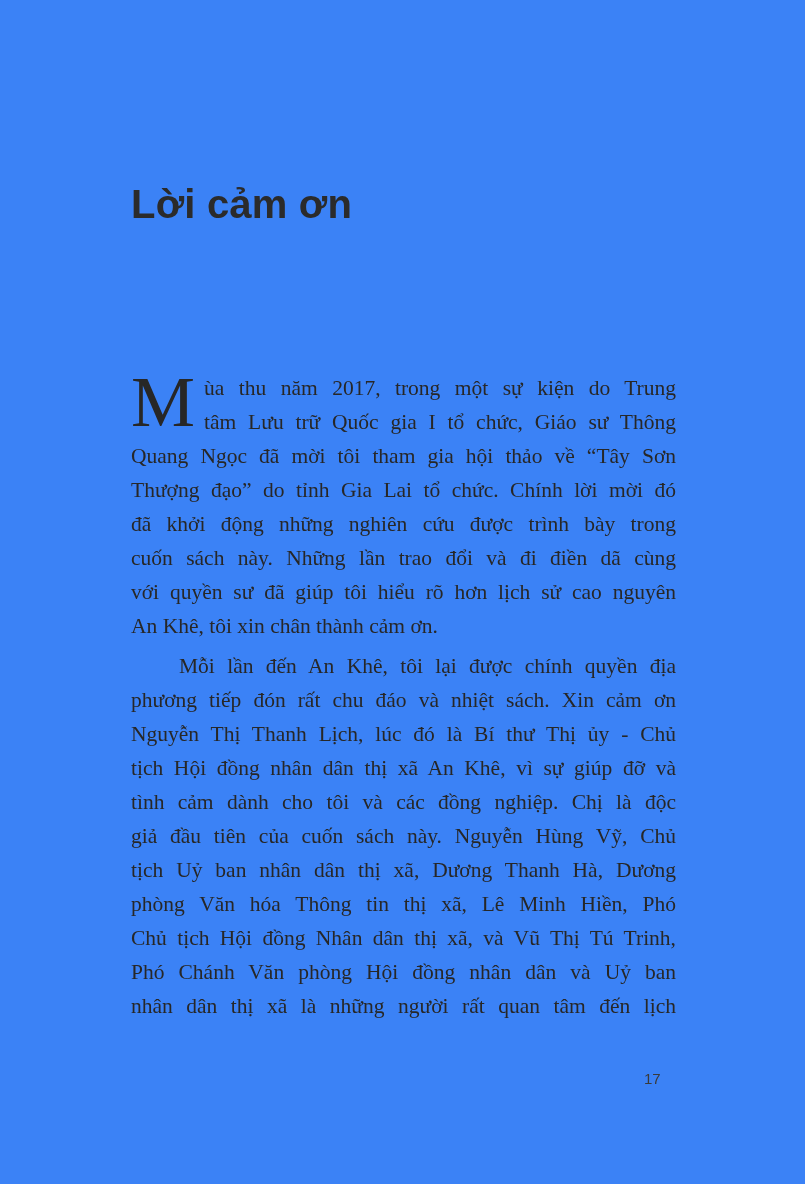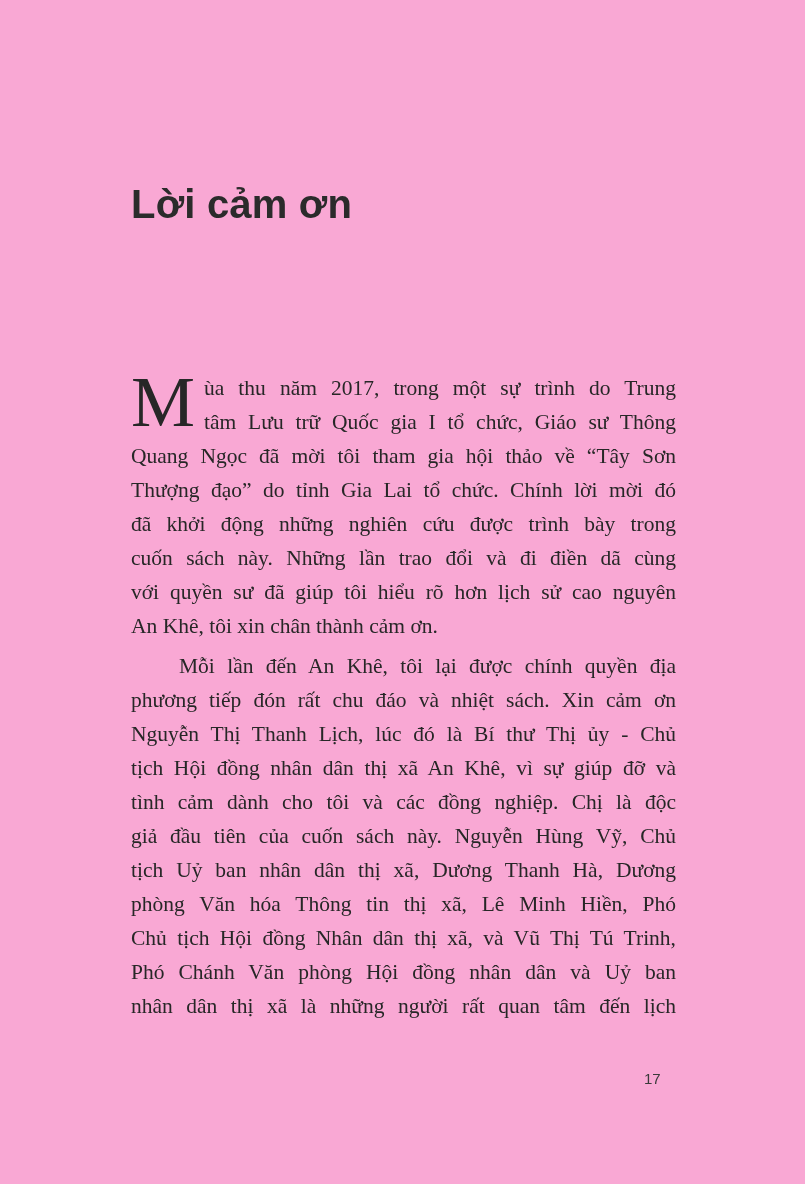--- a/index.html
+++ b/index.html
@@ -4,21 +4,21 @@
 <style>
   html, body {
     margin: 0;
     padding: 0;
     background: #e8e8e8;
   }
   .sheet {
     position: relative;
     width: 805px;
     height: 1184px;
-    background: #f9a8d4;
+    background: #3b82f6;
     overflow: hidden;
     font-family: "Liberation Serif", serif;
   }
   .chapter-title {
     position: absolute;
     left: 131px;
     top: 157px;
     font-family: "Liberation Sans", sans-serif;
     font-weight: 700;
     font-size: 40px;
@@ -62,21 +62,21 @@
 </style>
 </head>
 <body>
 
 <div class="sheet">
   <h1 class="chapter-title">Lời cảm ơn</h1>
 
   <div class="body-text">
       <div class="paragraph">
         <span class="dropcap">M</span>
-        <div class="line">ùa thu năm 2017, trong một sự trình do Trung</div>
+        <div class="line">ùa thu năm 2017, trong một sự kiện do Trung</div>
         <div class="line">tâm Lưu trữ Quốc gia I tổ chức, Giáo sư Thông</div>
         <div class="line">Quang Ngọc đã mời tôi tham gia hội thảo về “Tây Sơn</div>
         <div class="line">Thượng đạo” do tỉnh Gia Lai tổ chức. Chính lời mời đó</div>
         <div class="line">đã khởi động những nghiên cứu được trình bày trong</div>
         <div class="line">cuốn sách này. Những lần trao đổi và đi điền dã cùng</div>
         <div class="line">với quyền sư đã giúp tôi hiểu rõ hơn lịch sử cao nguyên</div>
         <div class="line no-just-last">An Khê, tôi xin chân thành cảm ơn.</div>
       </div>
       <div class="paragraph">
         <div class="line first-indent">Mỗi lần đến An Khê, tôi lại được chính quyền địa</div>

